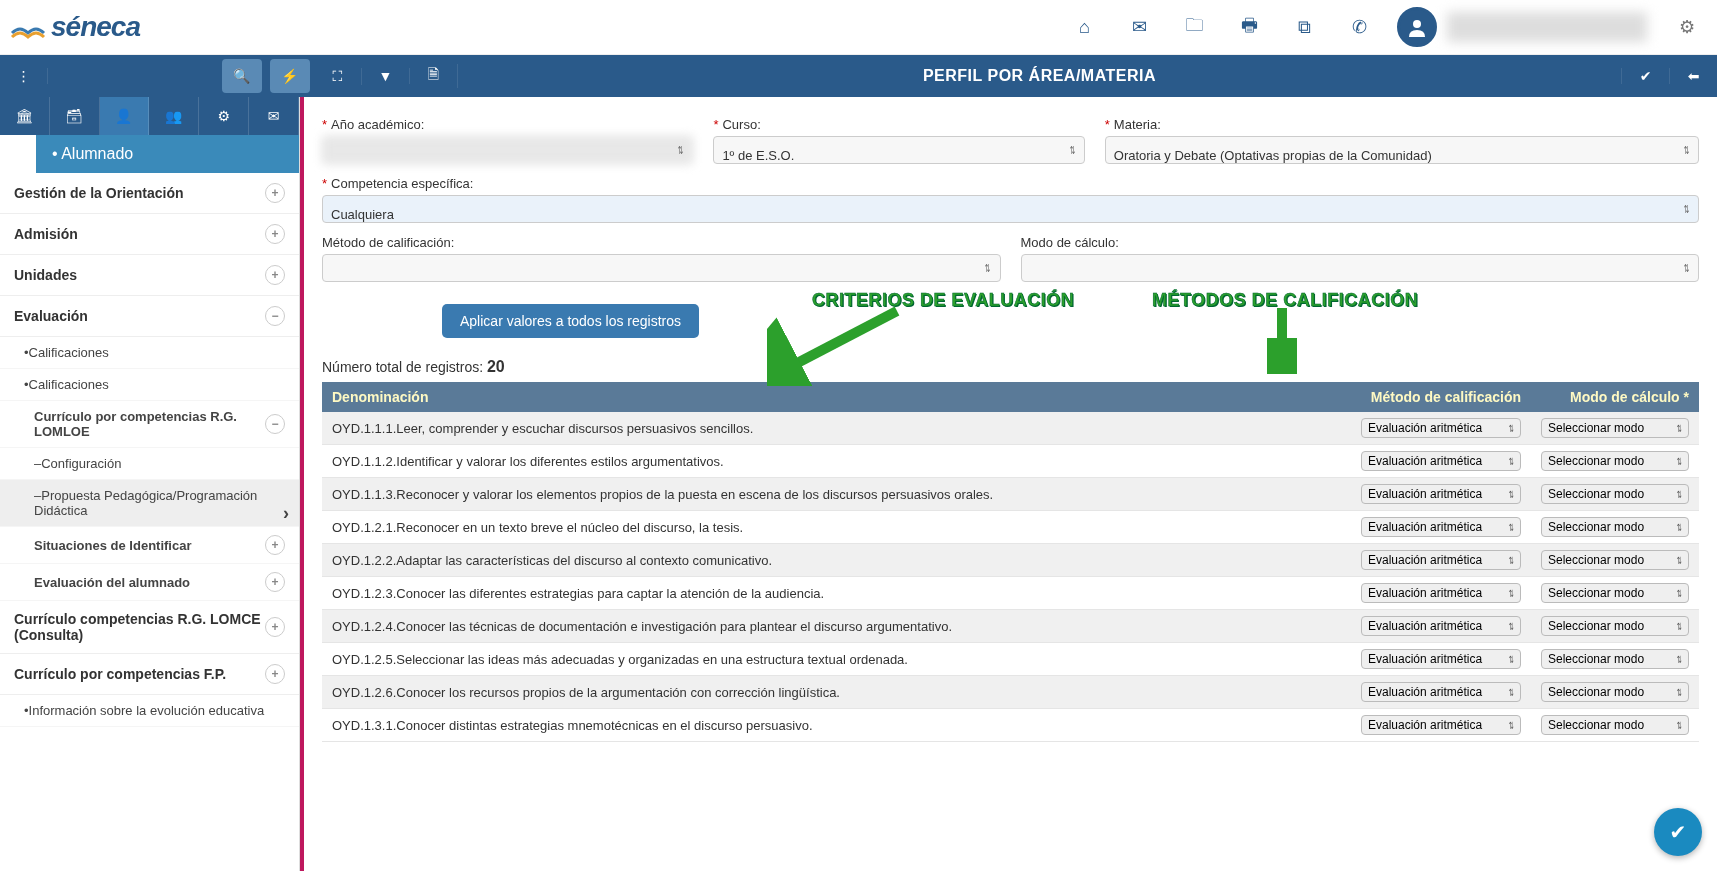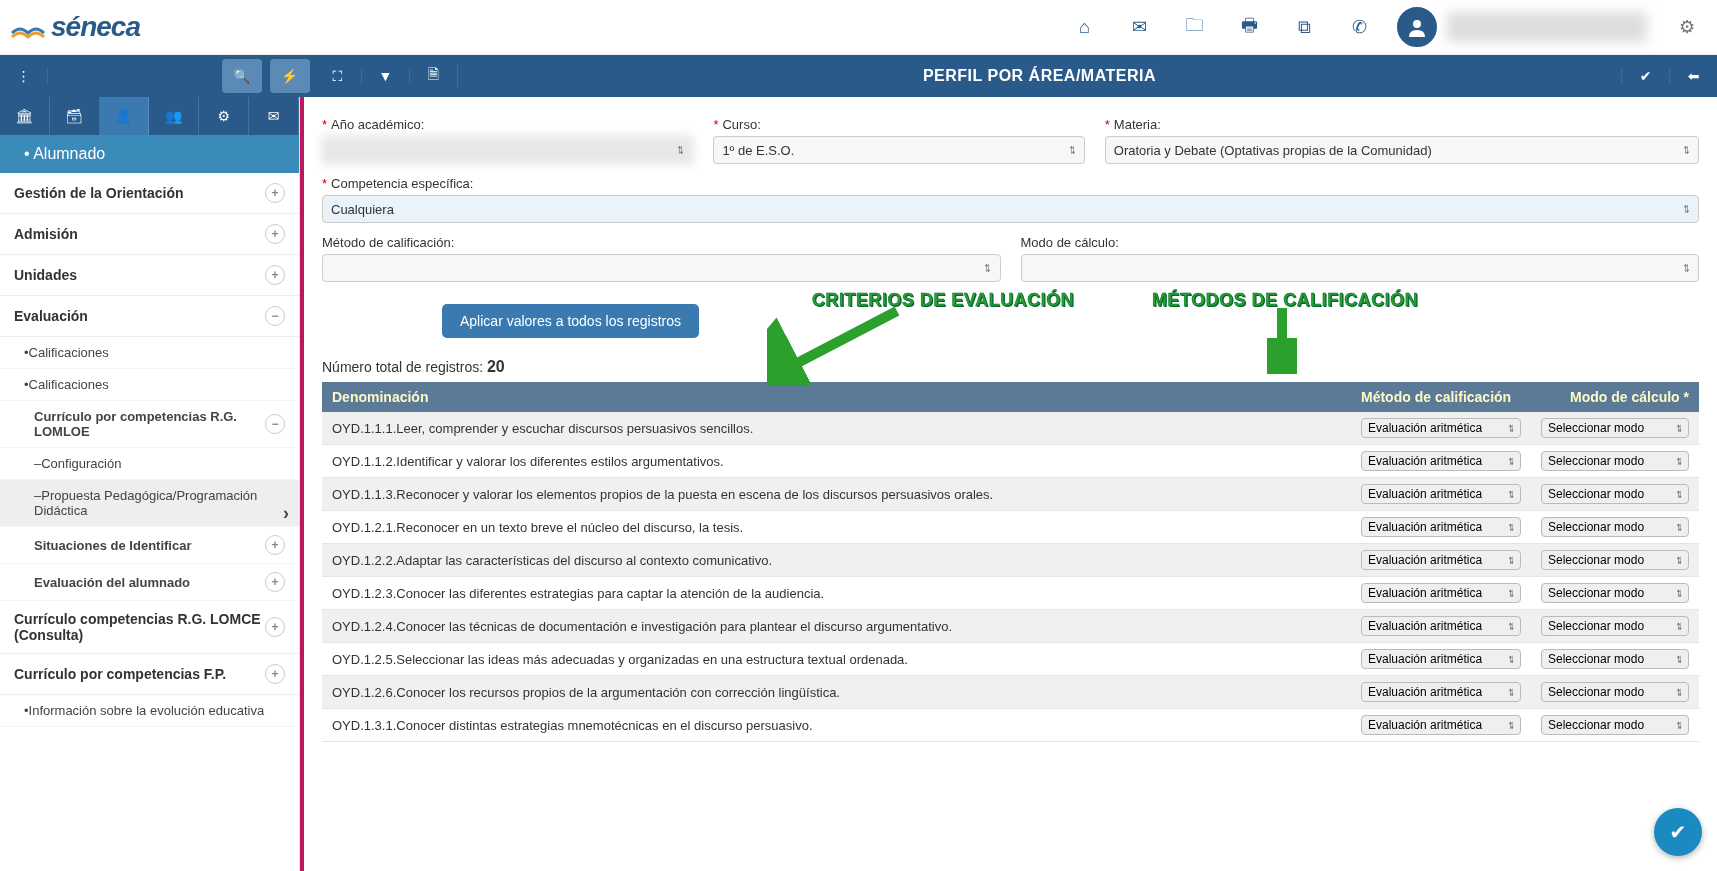--- a/index.html
+++ b/index.html
@@ -20,46 +20,46 @@
 .toolbar-title { flex: 1; text-align: center; font-weight: bold; font-size: 16px; line-height: 42px; letter-spacing: 0.5px; }
 .toolbar-right { display: flex; align-items: center; }
 .toolbar-right .toolbar-btn { border-left: 1px solid rgba(255,255,255,0.1); border-right: none; }
 
 .main-container { display: flex; height: calc(871px - 55px - 42px); }
 
 .sidebar { width: 300px; background: #fff; border-right: 1px solid #ddd; overflow-y: auto; flex-shrink: 0; }
 .sidebar-tabs { display: flex; background: #2a5a8a; }
 .sidebar-tab { flex: 1; height: 38px; display: flex; align-items: center; justify-content: center; color: #fff; cursor: pointer; border-right: 1px solid rgba(255,255,255,0.15); }
 .sidebar-tab.active { background: #3a7ab0; }
-.sidebar-header { background: #3a8aba; color: #fff; padding: 10px 24px; font-size: 16px; }
+.sidebar-header { background: #3a8aba; color: #fff; padding: 10px 16px; font-size: 16px; margin-left: 36px; }
 .sidebar-item { padding: 10px 14px; border-bottom: 1px solid #eee; display: flex; align-items: center; justify-content: space-between; cursor: pointer; font-weight: bold; font-size: 14px; color: #333; }
 .sidebar-sub { padding: 8px 14px 8px 24px; cursor: pointer; font-size: 13px; color: #444; border-bottom: 1px solid #f5f5f5; }
 .sidebar-sub.l2 { padding-left: 34px; font-weight: bold; display: flex; justify-content: space-between; align-items: center;}
 .sidebar-sub.l3 { padding-left: 34px; font-size: 13px; }
 .sidebar-sub.active { background: #eee; position: relative; }
 .sidebar-sub.active::after { content: "›"; position: absolute; right: 10px; font-size: 18px; font-weight: bold; }
 .expand-icon { width: 20px; height: 20px; border: 1px solid #ccc; border-radius: 50%; display: flex; align-items: center; justify-content: center; font-size: 12px; color: #888; flex-shrink:0; margin-left:4px;}
 
 .content { flex: 1; padding: 20px 18px; overflow-y: auto; background: #fff; position: relative; border-left: 4px solid #be185d; }
 .filters-row { display: flex; gap: 20px; margin-bottom: 12px; }
 .filter-group { flex: 1; }
 .filter-label { font-size: 13px; margin-bottom: 4px; display: block; color: #333; }
 .req { color: #c00; margin-right: 4px; }
-.select-box { width: 100%; height: 28px; border: 1px solid #ccc; border-radius: 4px; background: #f7f7f7; padding: 0 24px 0 8px; font-size: 13px; appearance: none; position: relative; display:flex; align-items:center;}
+.select-box { width: 100%; height: 28px; border: 1px solid #ccc; border-radius: 4px; background: #f7f7f7; padding: 0 24px 0 8px; font-size: 13px; appearance: none; position: relative; display:flex; align-items:flex-end;}
 .select-wrap { position: relative; }
 .select-wrap::after { content: "⇅"; position: absolute; right: 8px; top: 50%; transform: translateY(-50%) scaleX(0.6); color: #666; font-size: 11px; pointer-events: none; }
 .apply-btn { background: #3a7ab0; color: #fff; border: none; padding: 9px 18px; border-radius: 5px; font-size: 14px; cursor: pointer; margin: 10px 0 20px 120px; }
 .annotation { position: absolute; font-weight: 700; font-size: 18px; color: #2ca02c; text-shadow: 1px 1px 0 #063; letter-spacing: 0.5px; -webkit-text-stroke: 0.5px #063;}
 
 .records-count { font-size: 14px; margin-bottom: 6px; }
 .records-count b { font-size: 16px; }
 
 .data-table { width: 100%; border-collapse: collapse; }
 .data-table thead th { background: #5a7a98; color: #fef9c3; padding: 7px 10px; text-align: left; font-size: 14px; font-weight: bold; }
-.data-table thead th:nth-child(2){ width: 180px; text-align:left;}
+.data-table thead th:nth-child(2){ width: 180px; text-align:right;}
 .data-table thead th:nth-child(3){ width: 168px; text-align:right;}
 .data-table tbody tr:nth-child(odd) { background: #f0f0f0; }
 .data-table tbody tr:nth-child(even) { background: #fff; }
 .data-table td { padding: 6px 10px; font-size: 13px; border-bottom: 1px solid #e5e5e5; }
 .cell-select { width: 100%; height: 20px; border: 1px solid #bbb; border-radius: 4px; background: #efefef; padding: 0 18px 0 6px; font-size: 12px; appearance: none; }
 .cell-wrap { position: relative; }
 .cell-wrap::after { content: "⇅"; position: absolute; right: 6px; top: 50%; transform: translateY(-50%) scaleX(0.6); color: #555; font-size: 10px; pointer-events: none; }
 
 .fab { position: fixed; right: 15px; bottom: 15px; width: 48px; height: 48px; border-radius: 50%; background: #1a8ac0; color: #fff; display: flex; align-items: center; justify-content: center; font-size: 20px; cursor: pointer; box-shadow: 0 2px 6px rgba(0,0,0,0.3); }
 

